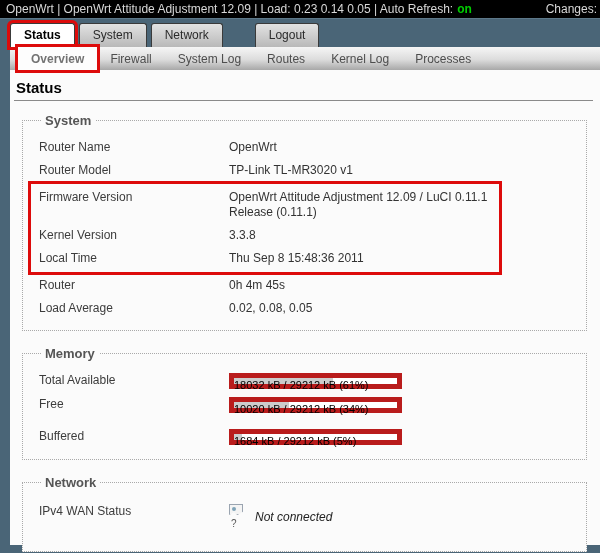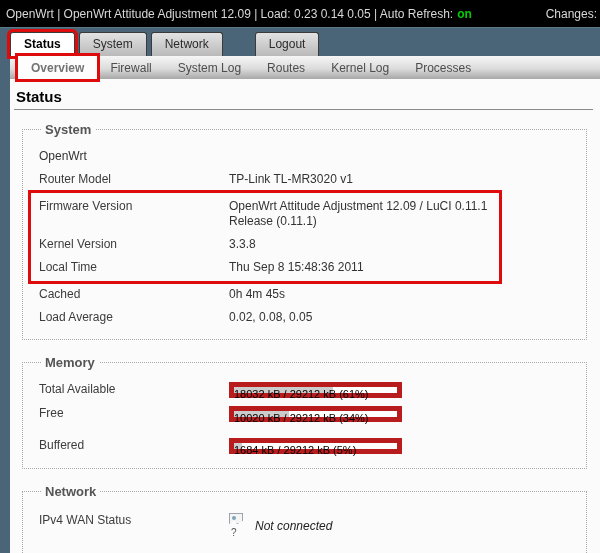--- a/index.html
+++ b/index.html
@@ -5,21 +5,21 @@
   * { margin:0; padding:0; box-sizing:border-box; }
   html,body { width:600px; height:553px; }
   body {
     font-family:"Liberation Sans","DejaVu Sans",sans-serif;
     background:#4a6577;
     position:relative;
     overflow:hidden;
   }
   
   .topbar {
-    height:27px; background:#000;
+    height:18px; background:#000;
     display:flex; align-items:center; justify-content:space-between;
     padding:0 3px 0 6px;
     font-size:12px; color:#d8d8d8; white-space:nowrap;
   }
   .topbar .state-on { color:#00cc00; font-weight:bold; margin-left:4px; }
   
   .navbar {
     height:29px; background:#4a6577;
     display:flex; align-items:flex-end;
     padding-left:10px;
@@ -144,20 +144,21 @@
   <div class="subtab">Kernel Log</div>
   <div class="subtab">Processes</div>
 </div>
 
 <div class="content">
   <h2 class="page-title">Status</h2>
 
   <fieldset>
     <legend>System</legend>
     <div class="row">
+      <span>Router Name</span>
       <span class="val">OpenWrt</span>
     </div>
     <div class="row">
       <span>Router Model</span>
       <span class="val">TP-Link TL-MR3020 v1</span>
     </div>
     <div class="fw-box annot">
       <div class="row">
         <span>Firmware Version</span>
         <span class="val">OpenWrt Attitude Adjustment 12.09 / LuCI 0.11.1 Release (0.11.1)</span>
@@ -165,21 +166,21 @@
       <div class="row">
         <span>Kernel Version</span>
         <span class="val">3.3.8</span>
       </div>
       <div class="row">
         <span>Local Time</span>
         <span class="val">Thu Sep 8 15:48:36 2011</span>
       </div>
     </div>
     <div class="row">
-      <span>Cached</span>
+      <span>Router</span>
       <span class="val">0h 4m 45s</span>
     </div>
     <div class="row">
       <span>Load Average</span>
       <span class="val">0.02, 0.08, 0.05</span>
     </div>
   </fieldset>
 
   <fieldset>
     <legend>Memory</legend>

